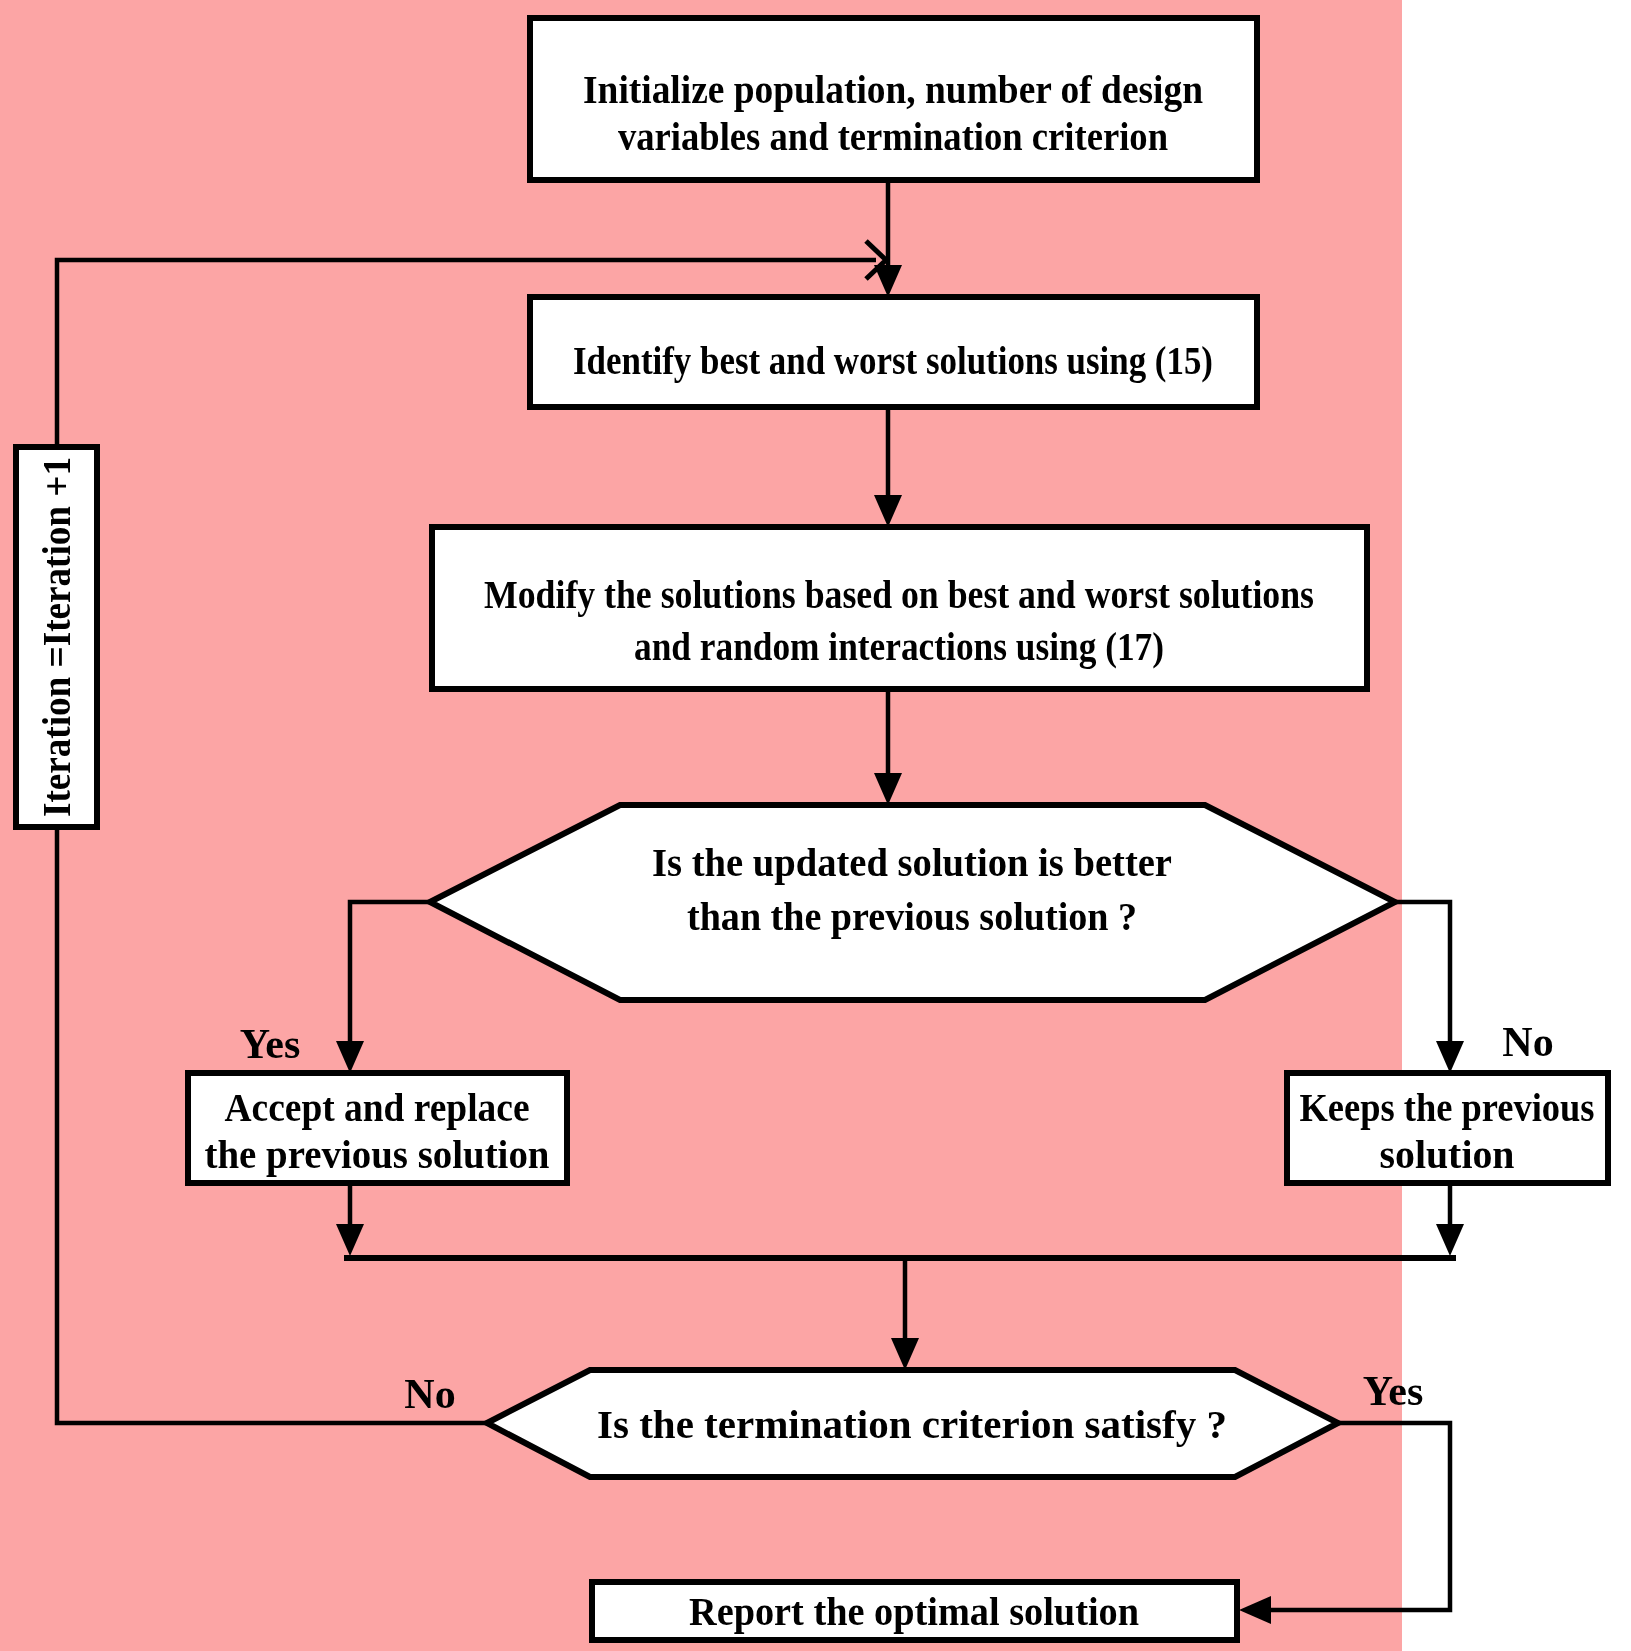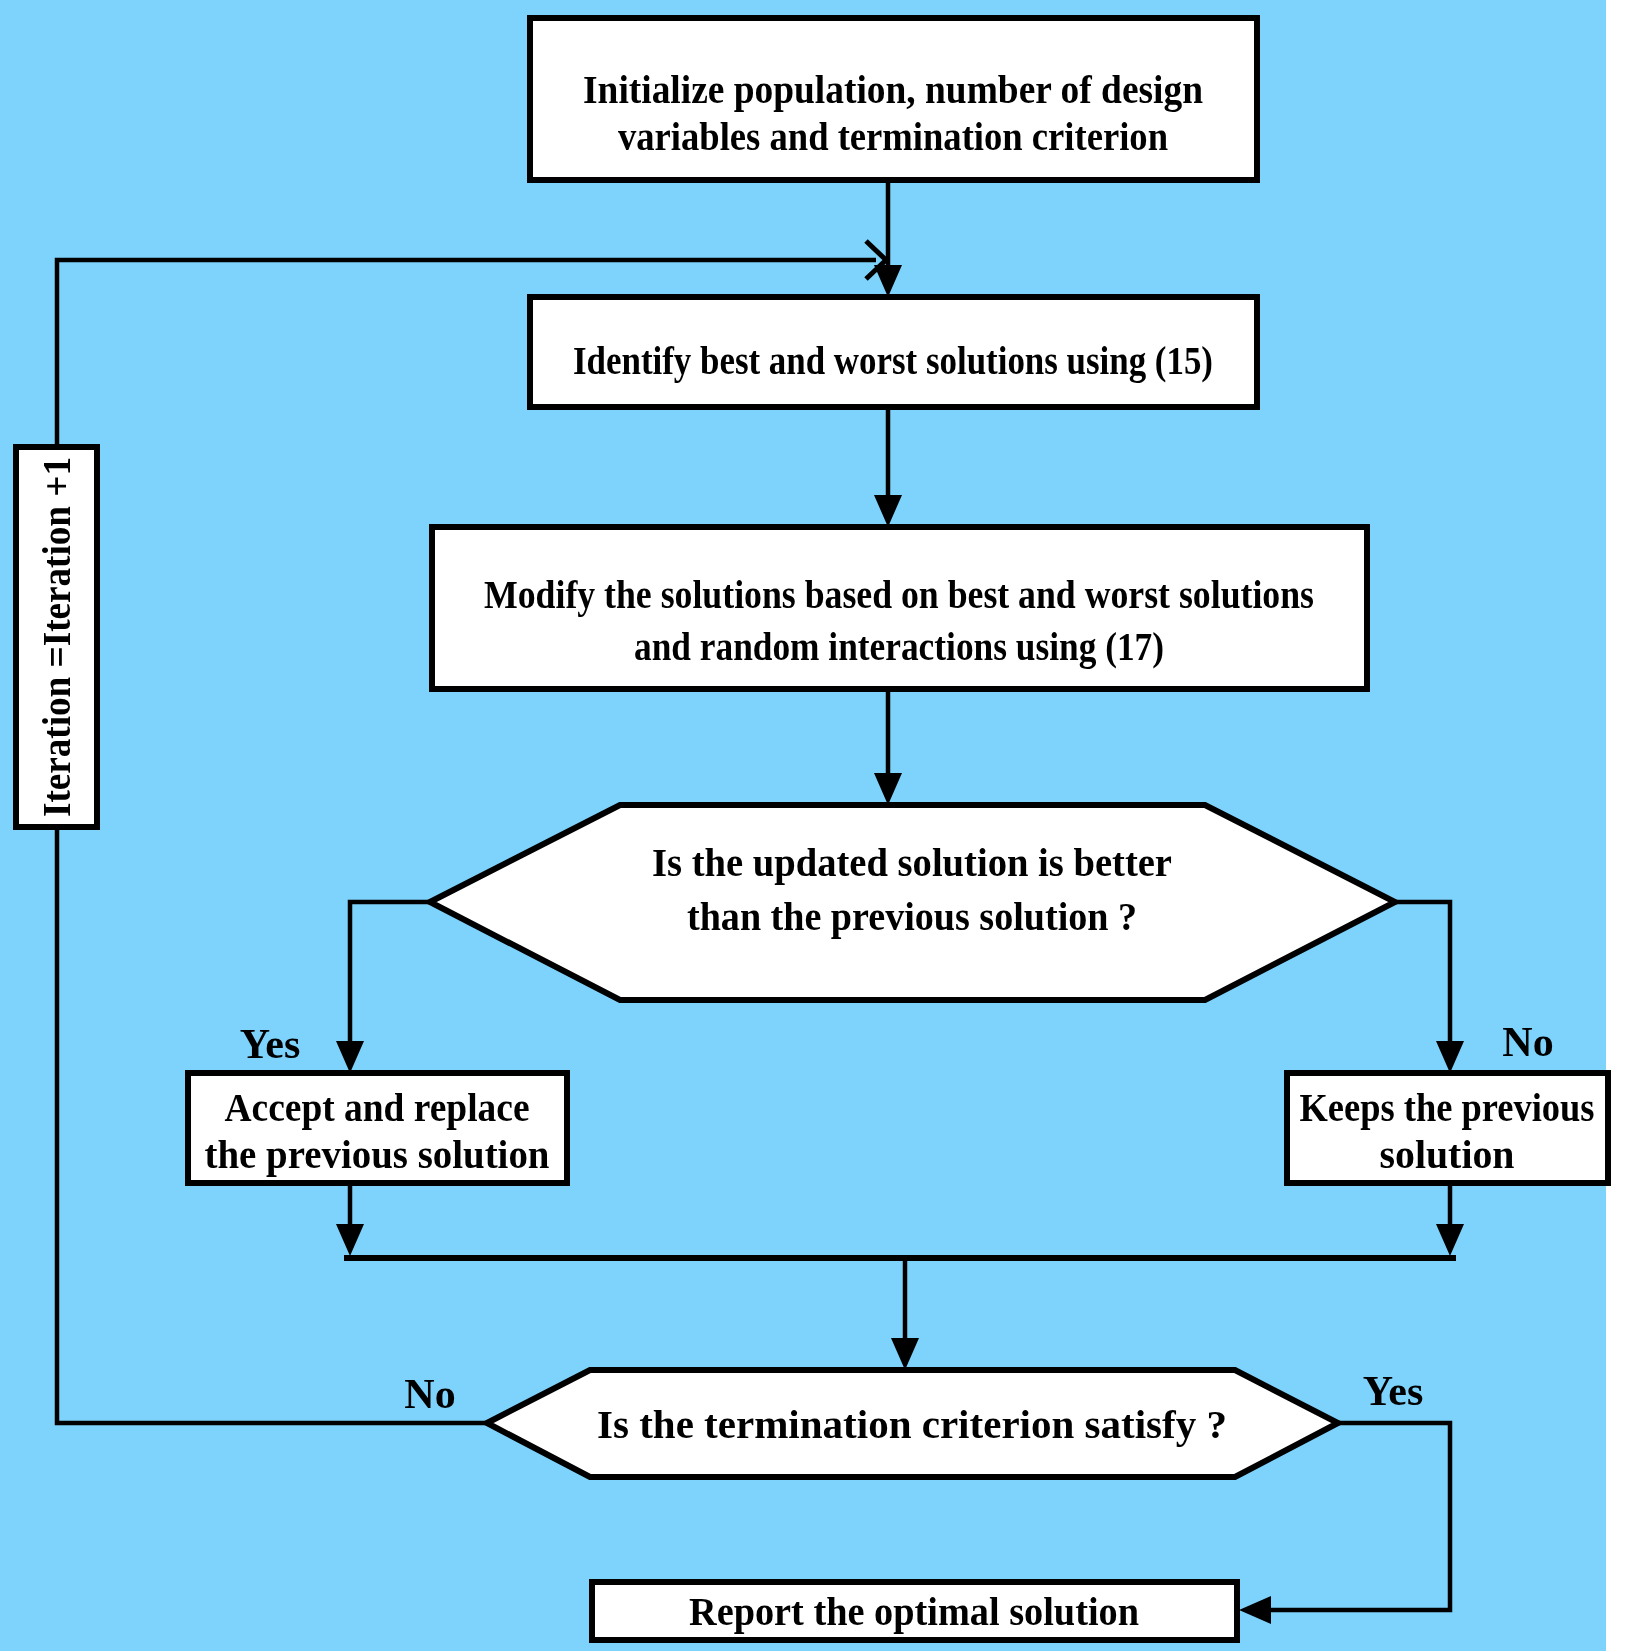--- a/index.html
+++ b/index.html
@@ -1,20 +1,20 @@
 <!DOCTYPE html>
 <html><head>
 <meta charset="utf-8">
 <style>
   html, body { margin: 0; padding: 0; background: #ffffff; }
   .stage {
     position: relative;
-    width: 1606px;
+    width: 1402px;
     height: 1651px;
-    background: #7dd3fc;
+    background: #fca5a5;
     font-family: "Liberation Serif", "DejaVu Serif", serif;
   }
   svg { display: block; }
   .edge {
     fill: none;
     stroke: #000000;
     stroke-width: 4.5;
     stroke-linejoin: miter;
   }
   .edge-thick { stroke-width: 6; }

